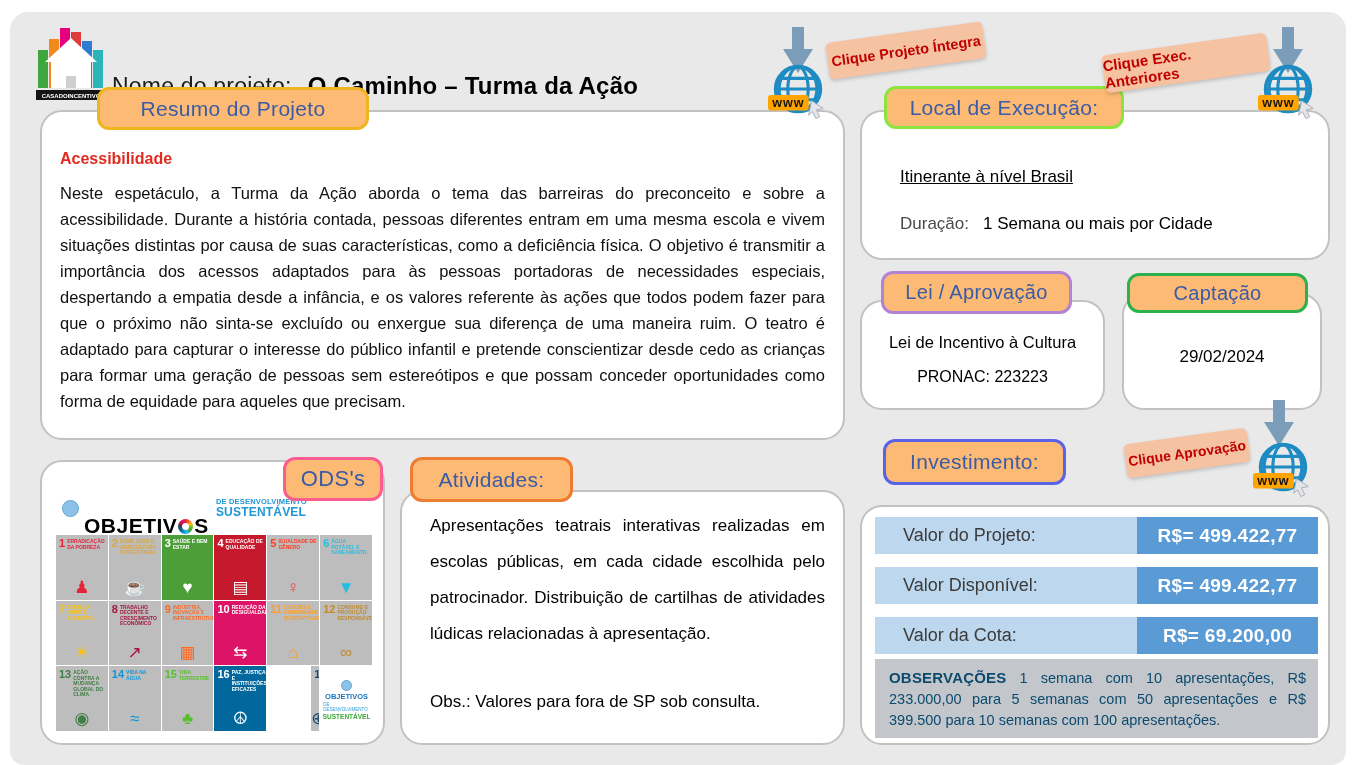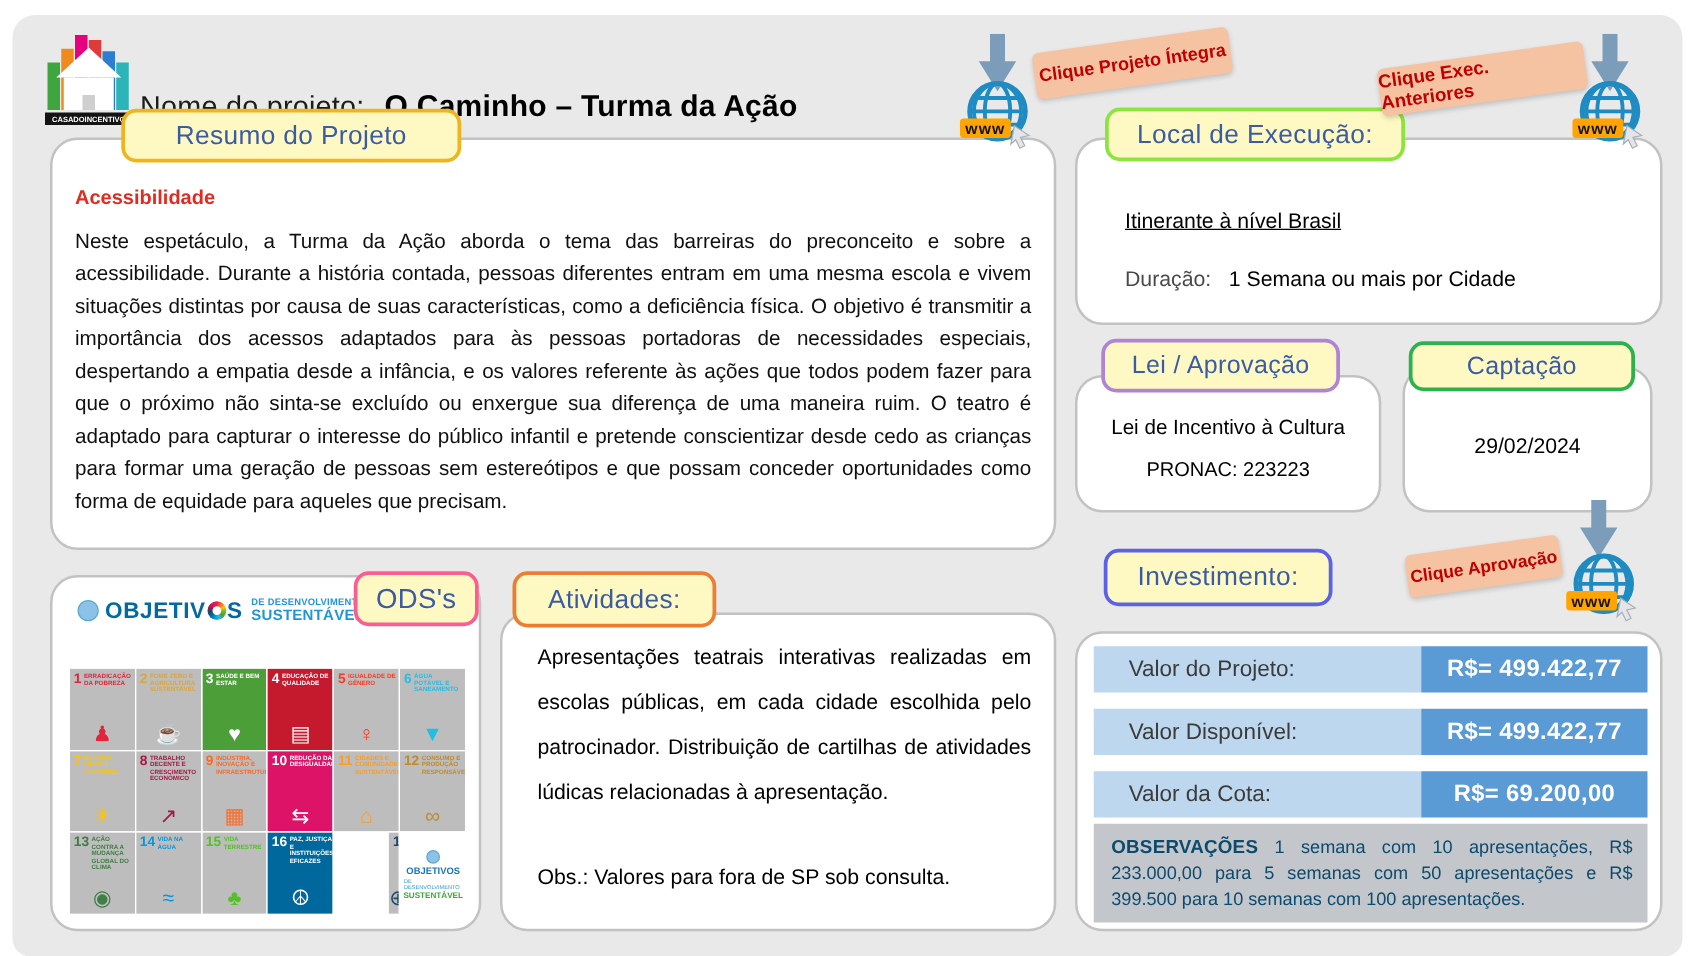--- a/index.html
+++ b/index.html
@@ -8,21 +8,21 @@
   .backdrop { position:absolute; left:10px; top:12px; width:1336px; height:753px; background:#E9E9E9; border-radius:18px 18px 14px 14px; }
 
   
   .hdr { position:absolute; left:112px; top:36px; display:flex; align-items:baseline; gap:16px; z-index:4;margin-top:36px; }
   .hdr .lbl { font-size:23px; color:#1c1c1c; letter-spacing:.2px; }
   .hdr .ttl { font-size:24px; font-weight:bold; color:#000; letter-spacing:.2px; }
   .logo { position:absolute; left:36px; top:26px; width:70px; height:80px; z-index:4; }
 
   
   .panel { position:absolute; background:#fff; border:2px solid #C2C2C2; border-radius:22px; z-index:1; }
-  .chip { position:absolute; background:#fef9c3; border-radius:12px; display:flex; align-items:center; justify-content:center;
+  .chip { position:absolute; background:#fdba74; border-radius:12px; display:flex; align-items:center; justify-content:center;
           color:#3A5BA5; font-size:21px; letter-spacing:.3px; z-index:5; }
   .chip.gold   { border:3px solid #F0B41F; }
   .chip.lime   { border:3px solid #8CE43E; }
   .chip.purple { border:3px solid #B283D4; font-size:20px; }
   .chip.green  { border:3px solid #2BB24C; font-size:20px; }
   .chip.indigo { border:3px solid #5A62E6; }
   .chip.pink   { border:3px solid #FB5D90; font-size:22px; }
   .chip.orange { border:3px solid #ED7D31; }
 
   
@@ -57,21 +57,21 @@
   .obs-block b { font-size:15px; letter-spacing:.2px; }
 
   
   .ativ-body { position:absolute; left:430px; top:508px; width:395px; font-size:17px; line-height:36px;
                text-align:justify; color:#000; z-index:2; }
   .ativ-obs { position:absolute; left:430px; top:692px; font-size:17px; color:#000; z-index:2; }
 
   
   .ods-logo { position:absolute; left:62px; top:478px; display:flex; align-items:center; gap:5px; z-index:2; }
   .un-circle { width:17px; height:17px; border-radius:50%; background:#8CC2E8; border:1px solid #5FA8D3; display:inline-block; }
-  .obj-word { font-size:18px; font-weight:bold; color:#0369a1; letter-spacing:.5px; display:flex; align-items:center; }
+  .obj-word { font-size:21px; font-weight:bold; color:#000000; letter-spacing:.5px; display:flex; align-items:center;margin-top:36px; }
   .ods-ring { width:15px; height:15px; border-radius:50%; margin:0 1px;
               background:conic-gradient(#E5243B,#FD6925,#FCC30B,#56C02B,#4C9F38,#26BDE2,#0A97D9,#00689D,#19486A,#A21942,#DD1367,#E5243B);
               display:grid; place-items:center; }
   .ods-ring i { width:7px; height:7px; border-radius:50%; background:#fff; }
   .obj-sub { display:flex; flex-direction:column; line-height:1.05; color:#2196D6; margin-left:2px; }
   .obj-sub .s1 { font-size:7.5px; font-weight:bold; letter-spacing:.2px; }
   .obj-sub .s2 { font-size:12px; font-weight:bold; letter-spacing:.2px; }
 
   .sdg-grid { position:absolute; left:56px; top:535px; width:316px; height:196px; display:grid;
               grid-template-columns:repeat(6,1fr); grid-template-rows:repeat(3,1fr); gap:1px; z-index:2; }

